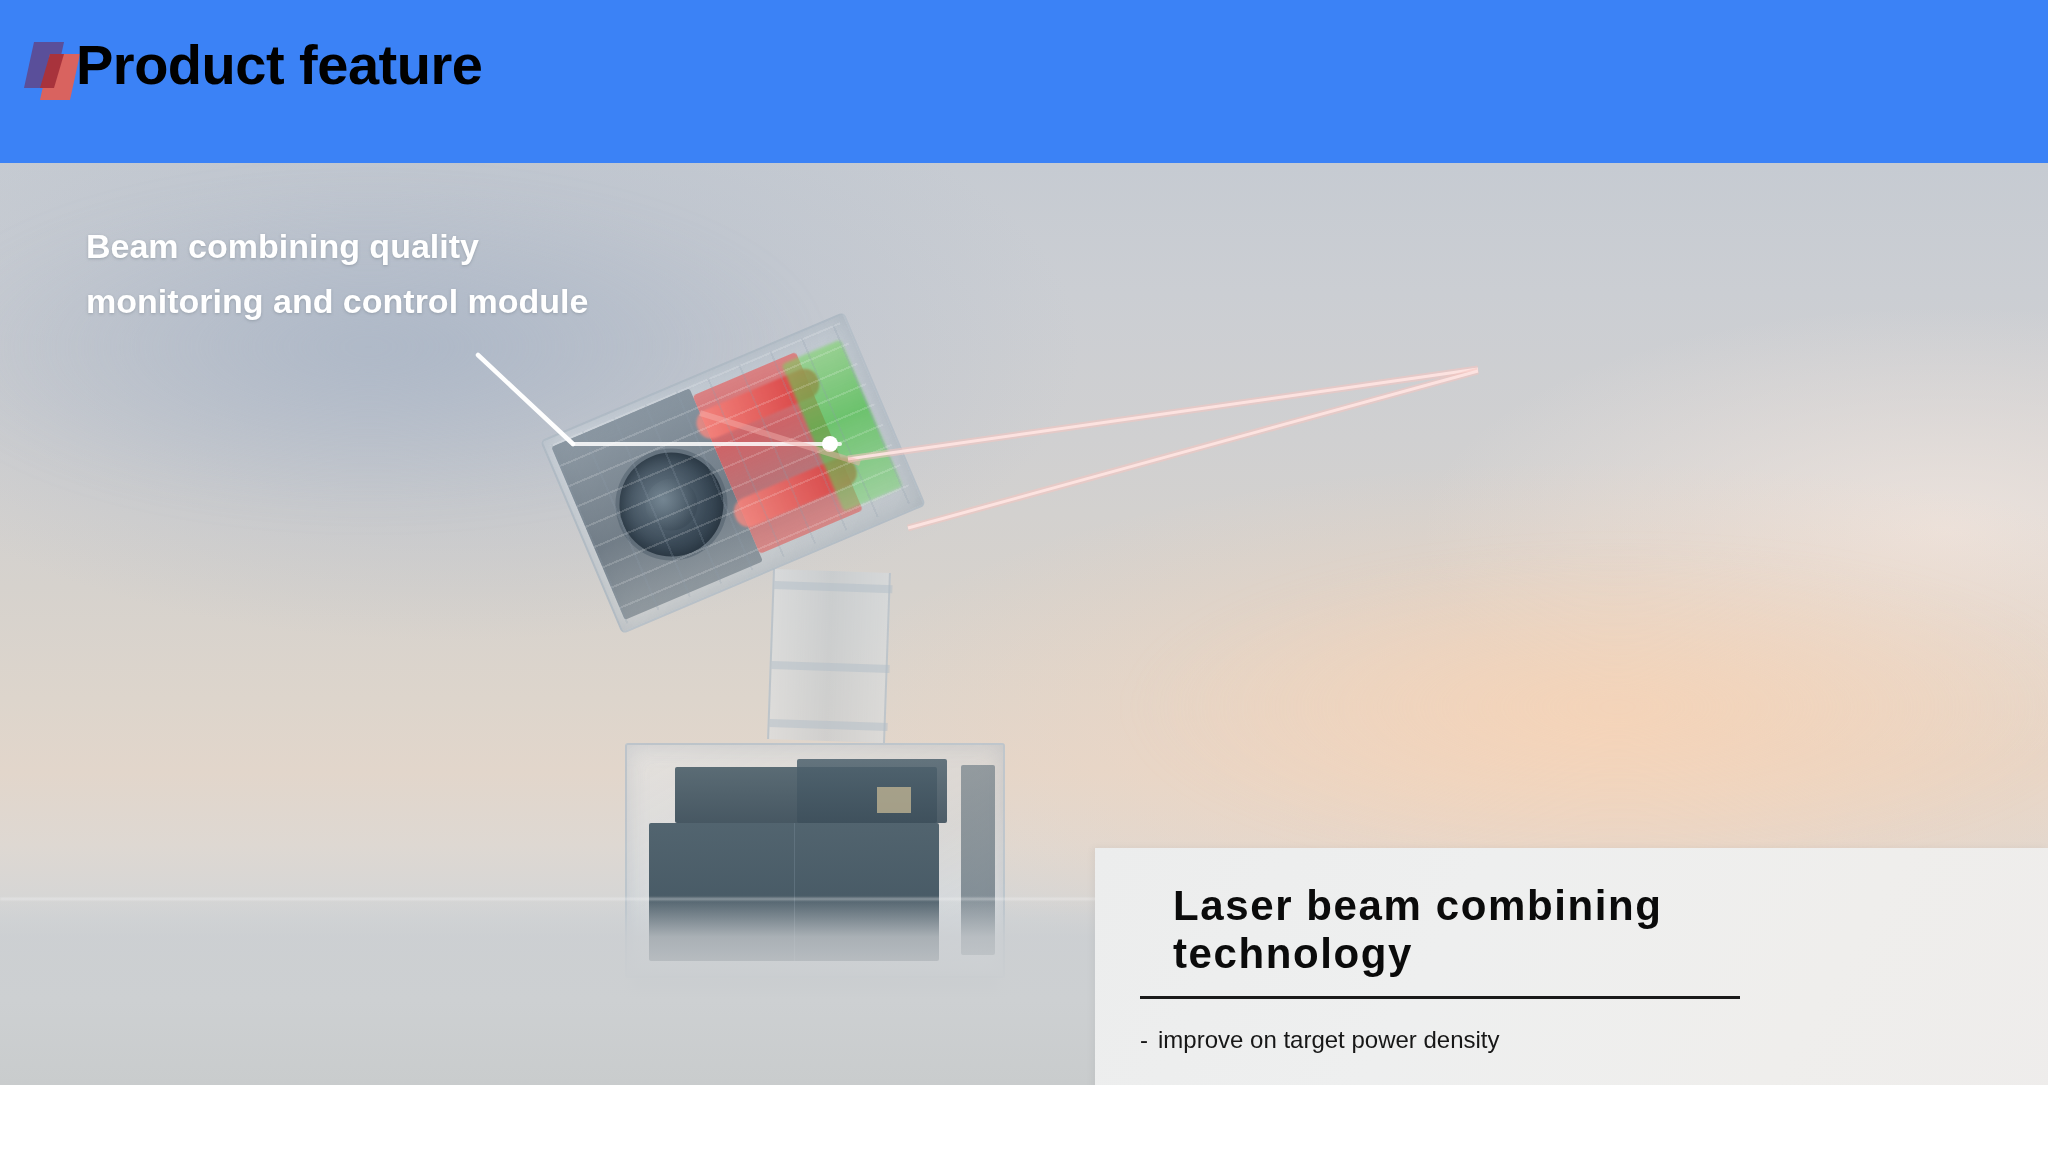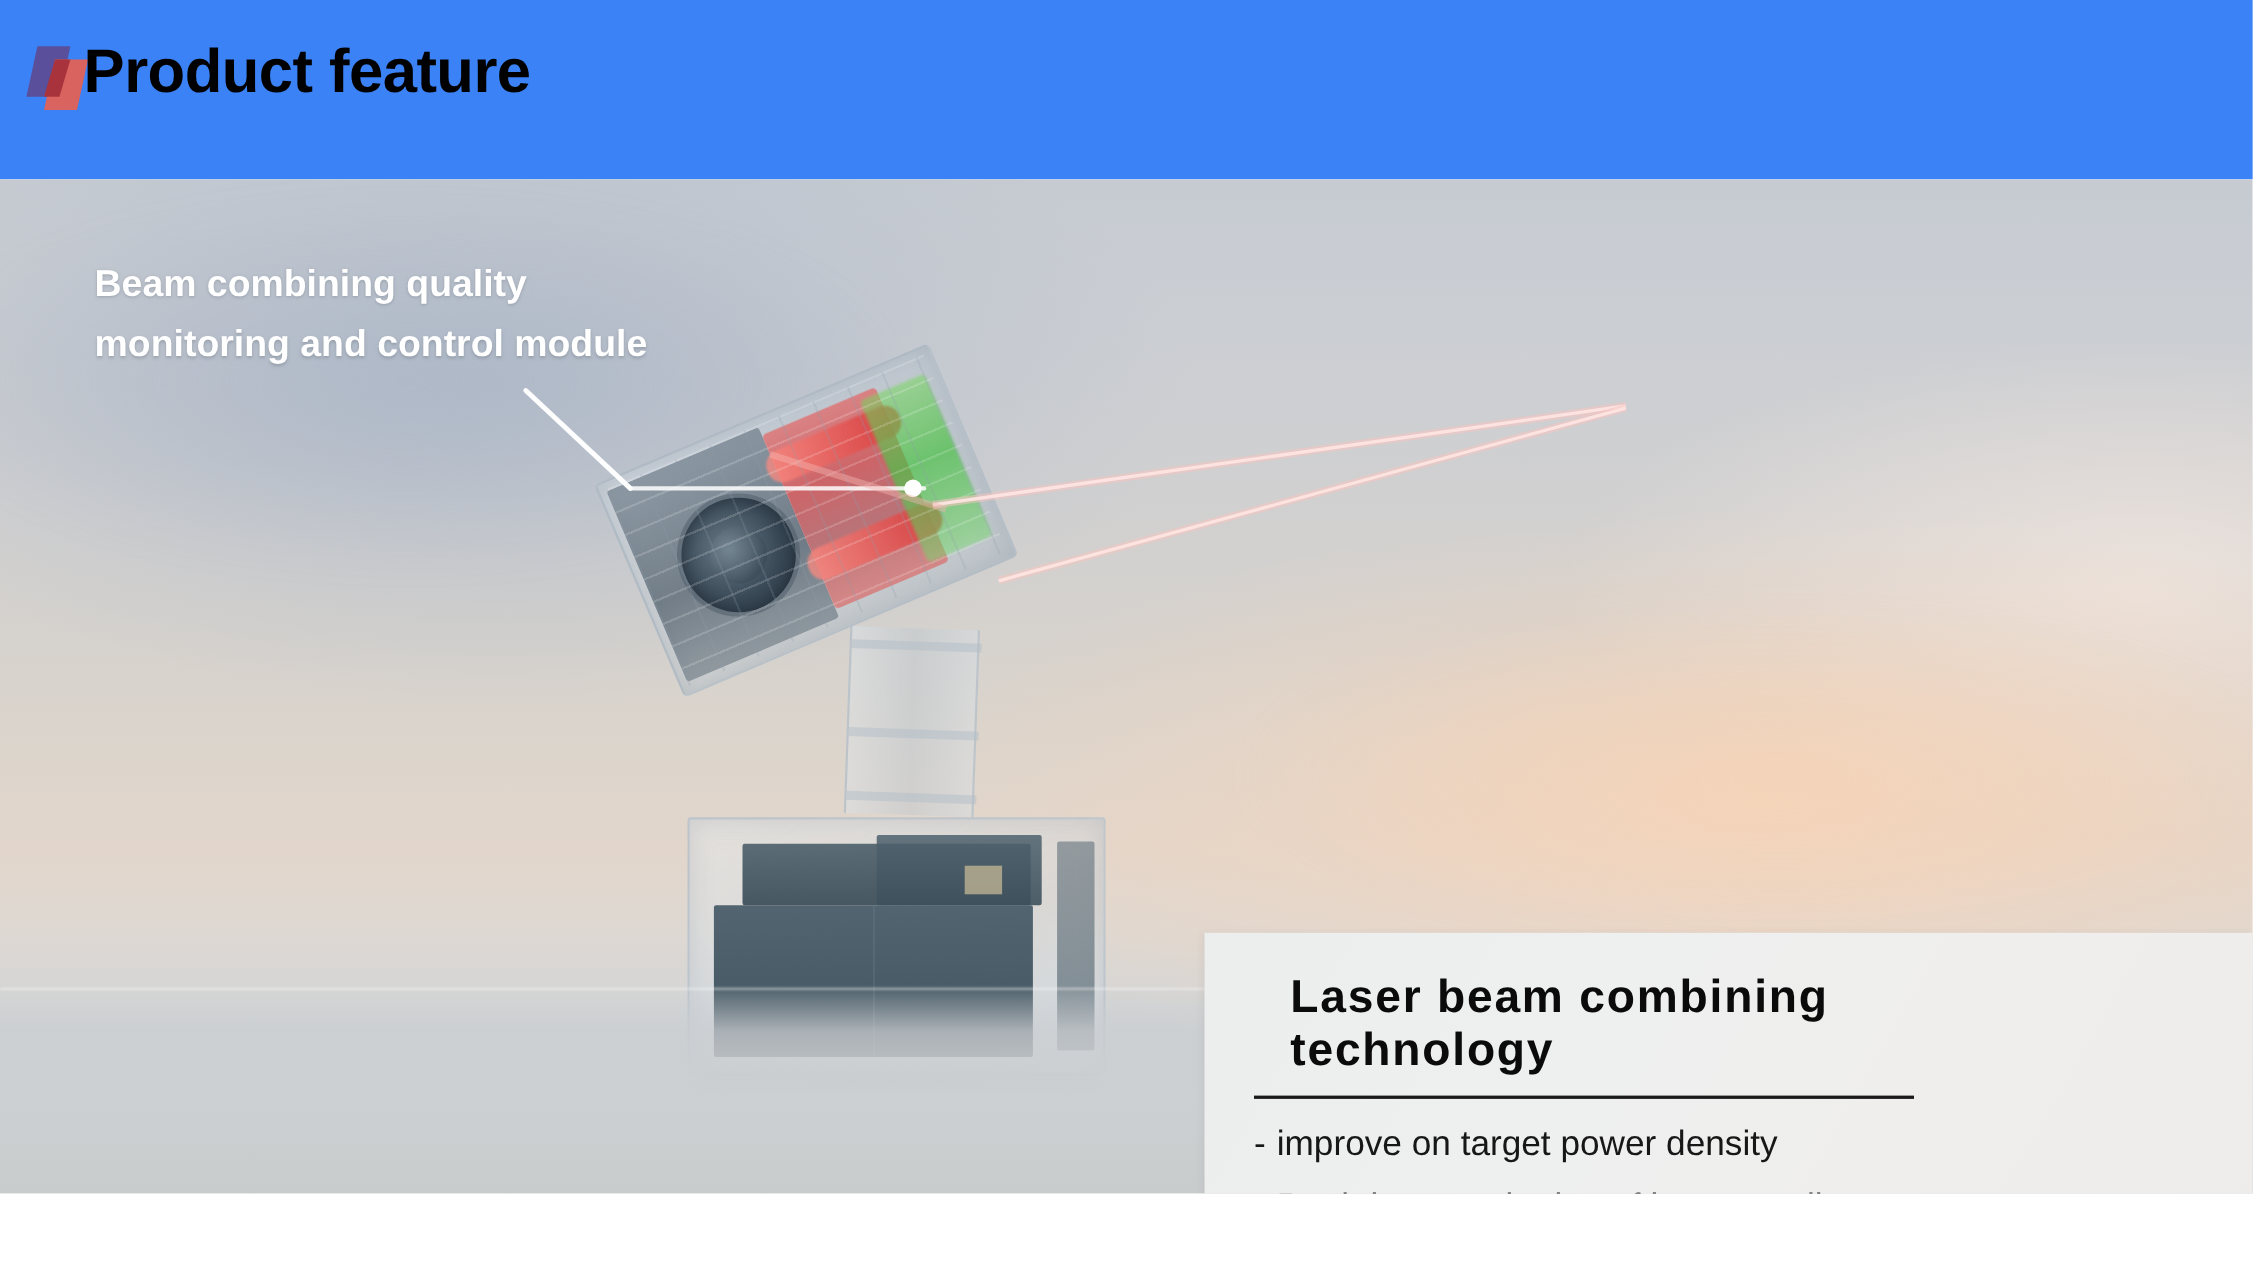--- a/index.html
+++ b/index.html
@@ -242,21 +242,20 @@
   
   .photo-caption {
     position: absolute;
     left: 86px; top: 56px;
     font-size: 34px;
     font-weight: bold;
     color: #ffffff;
     line-height: 55px;
     text-shadow: 0 1px 3px rgba(90,100,110,0.35);
     white-space: pre-line;
-    margin-top: 12px;
   }
 
   
   .card {
     position: absolute;
     left: 1095px; top: 685px;
     width: 953px; height: 350px;
     background: linear-gradient(120deg, #eceded 0%, #eeefef 35%, #efeeec 70%, #eeeceb 100%);
     box-shadow: -2px 0 6px rgba(120,120,120,0.10);
   }
@@ -277,21 +276,21 @@
     width: 600px; height: 3px;
     background: #1a1a1a;
   }
   .card-list {
     position: absolute;
     left: 45px; top: 176px;
     width: 880px;
     list-style: none;
   }
   .card-list li {
-    font-size: 32px;
+    font-size: 24px;
     color: #171717;
     line-height: 31px;
     margin-bottom: 26px;
     white-space: nowrap;
   }
   .bullet-dash { margin-right: 10px; }
 </style>
 </head>
 <body>
 

